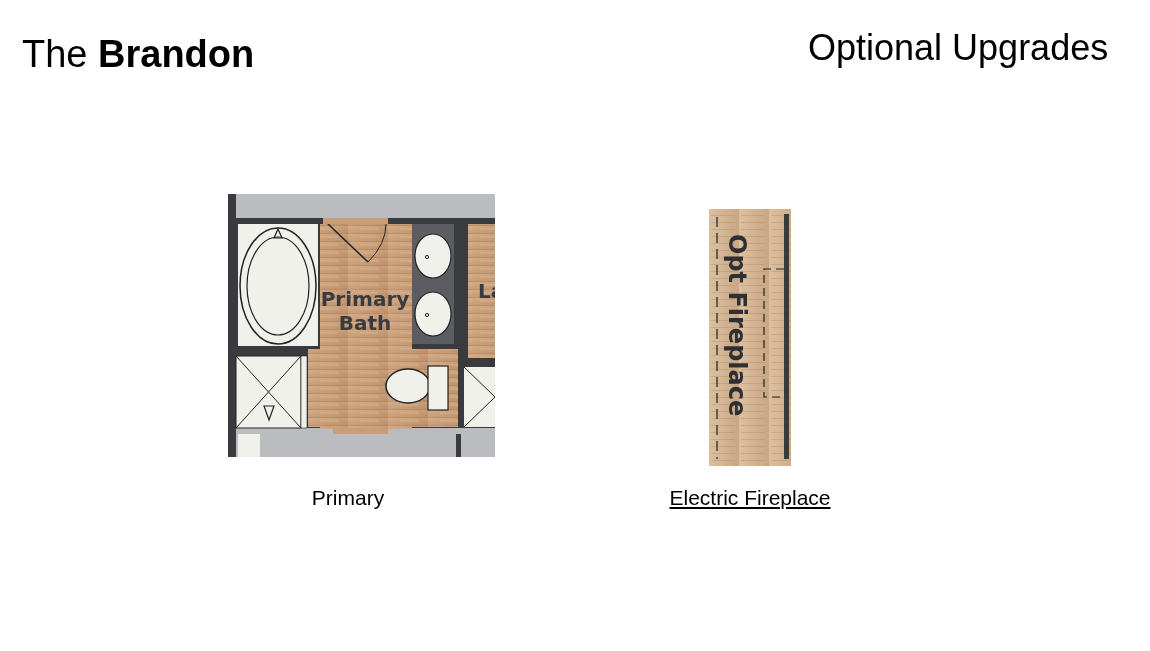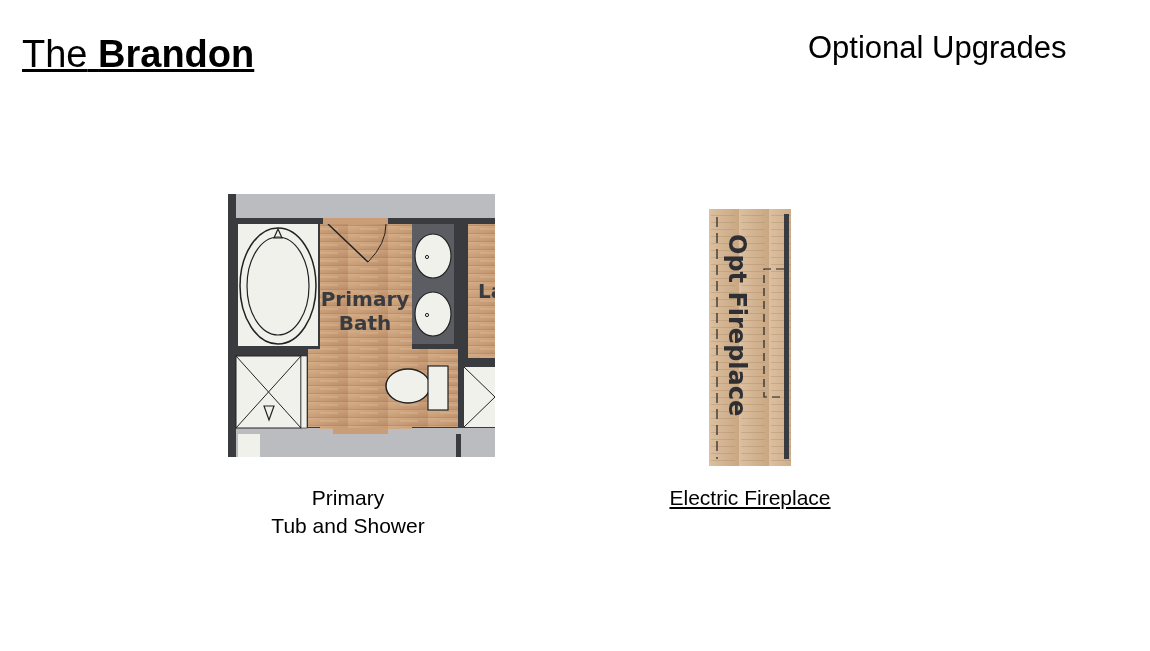--- a/index.html
+++ b/index.html
@@ -1,19 +1,19 @@
 <!DOCTYPE html>
 <html><head>
   <meta charset="utf-8">
   <style>
     html, body { margin: 0; padding: 0; background: #ffffff; }
     body { width: 1150px; height: 651px; position: relative; overflow: hidden; font-family: "Liberation Sans", sans-serif; color: #000; }
-    .title { position: absolute; left: 22px; top: 32px; font-size: 38px; line-height: 44px; text-decoration: underline; }
+    .title { position: absolute; left: 22px; top: 32px; font-size: 38px; line-height: 44px; }
     .title .bold { font-weight: bold; }
-    .section-title { position: absolute; left: 808px; top: 28px; font-size: 31px; line-height: 40px; }
+    .section-title { position: absolute; left: 808px; top: 28px; font-size: 36px; line-height: 40px; }
     .plan { position: absolute; }
     .plan1 { left: 228px; top: 194px; width: 267px; height: 263px; }
     .plan2 { left: 709px; top: 209px; width: 82px; height: 257px; }
     .caption { position: absolute; font-size: 21px; line-height: 28px; text-align: center; }
     .cap1 { left: 248px; top: 484px; width: 200px; }
     .cap2 { left: 640px; top: 484px; width: 220px; text-decoration: underline; }
   </style>
 </head>
 <body>
 
@@ -82,21 +82,20 @@
     <rect x="228" y="240" width="5" height="23" fill="#3a3b3f"></rect>
 
     <text x="137" y="112" text-anchor="middle" font-family="DejaVu Sans, sans-serif" font-weight="bold" font-size="20" fill="#3a3b3f">Primary</text>
     <text x="137" y="136" text-anchor="middle" font-family="DejaVu Sans, sans-serif" font-weight="bold" font-size="20" fill="#3a3b3f">Bath</text>
     <text x="250" y="104" font-family="DejaVu Sans, sans-serif" font-weight="bold" font-size="20" fill="#3a3b3f">La</text>
   </svg>
 </div>
 
 <div class="caption cap1">
   <div>Primary</div>
-  <div>Tub and Shower</div>
 </div>
 
 <div class="plan plan2">
   <svg width="82" height="257" viewBox="0 0 82 257" xmlns="http://www.w3.org/2000/svg">
     <defs>
       <linearGradient id="wood2" x1="0" y1="0" x2="1" y2="0">
         <stop offset="0" stop-color="#dcc0a0"></stop>
         <stop offset="1" stop-color="#c9a783"></stop>
       </linearGradient>
       <pattern id="planks2" width="30" height="7" patternUnits="userSpaceOnUse">

